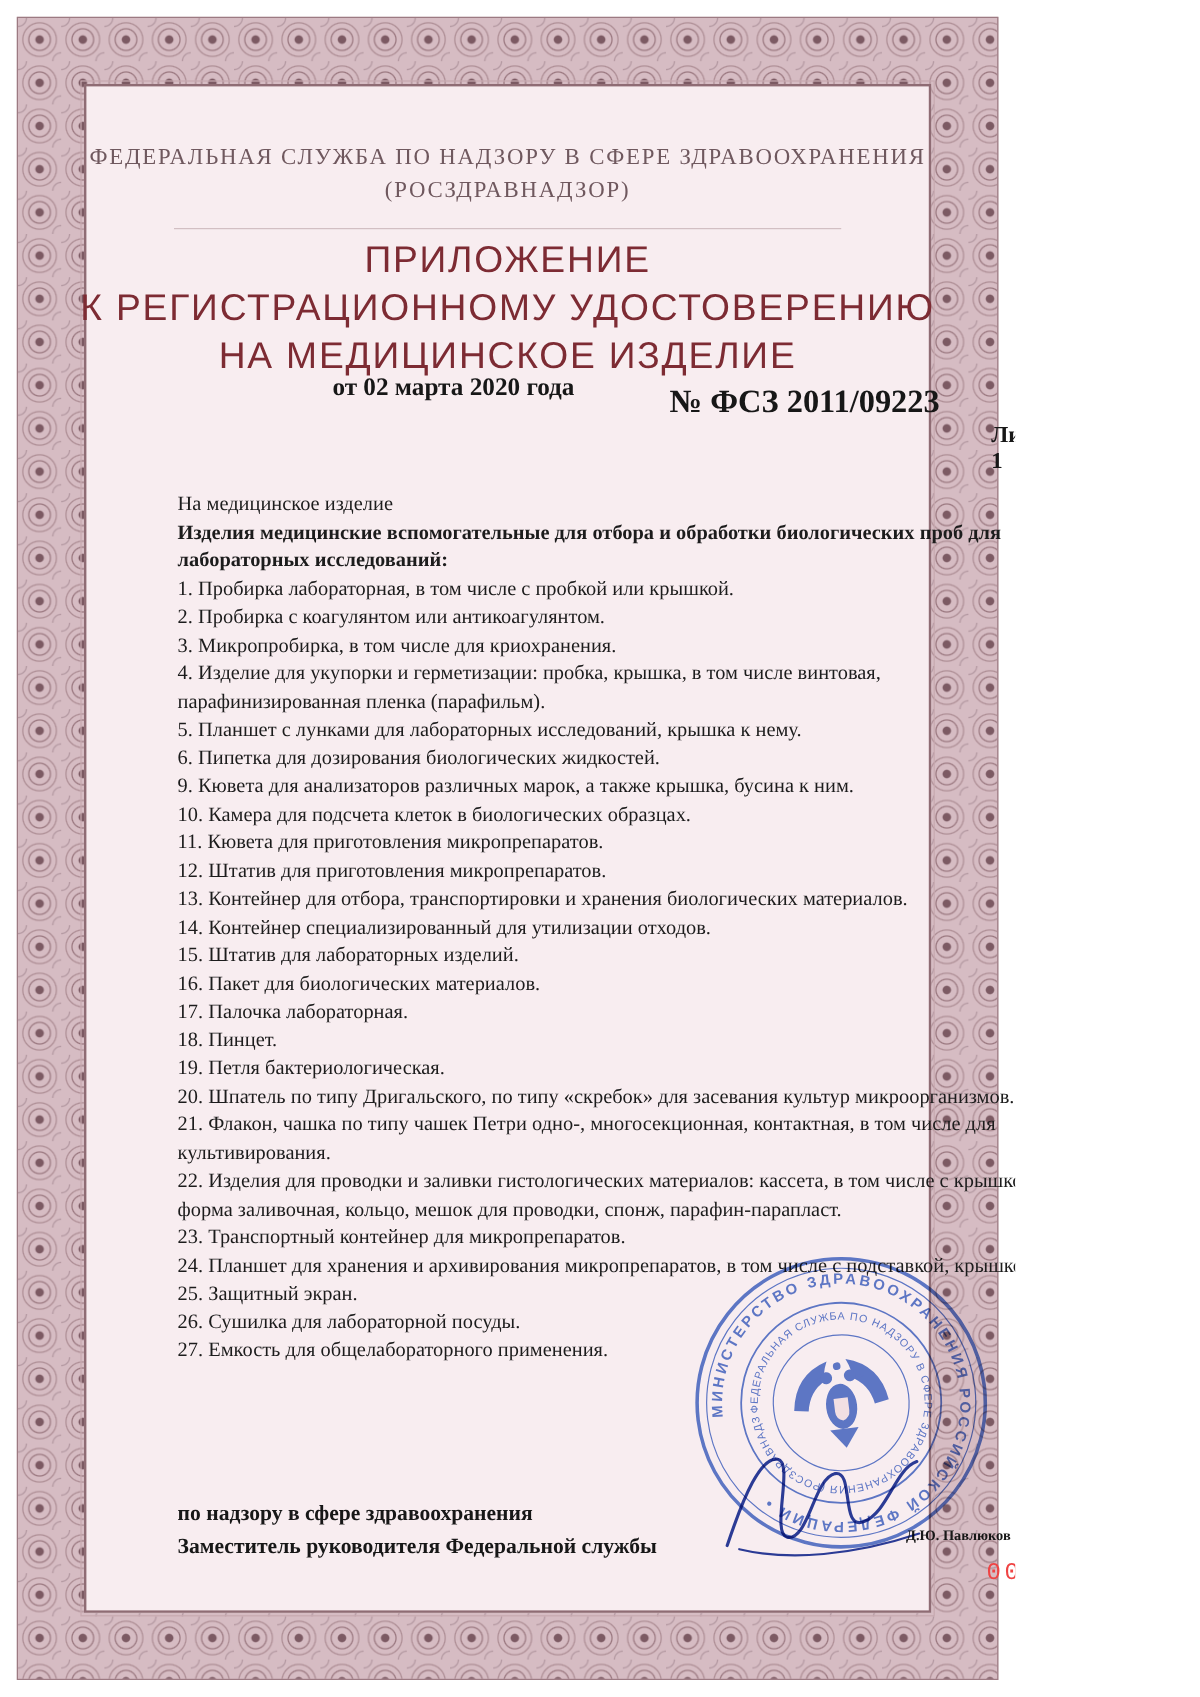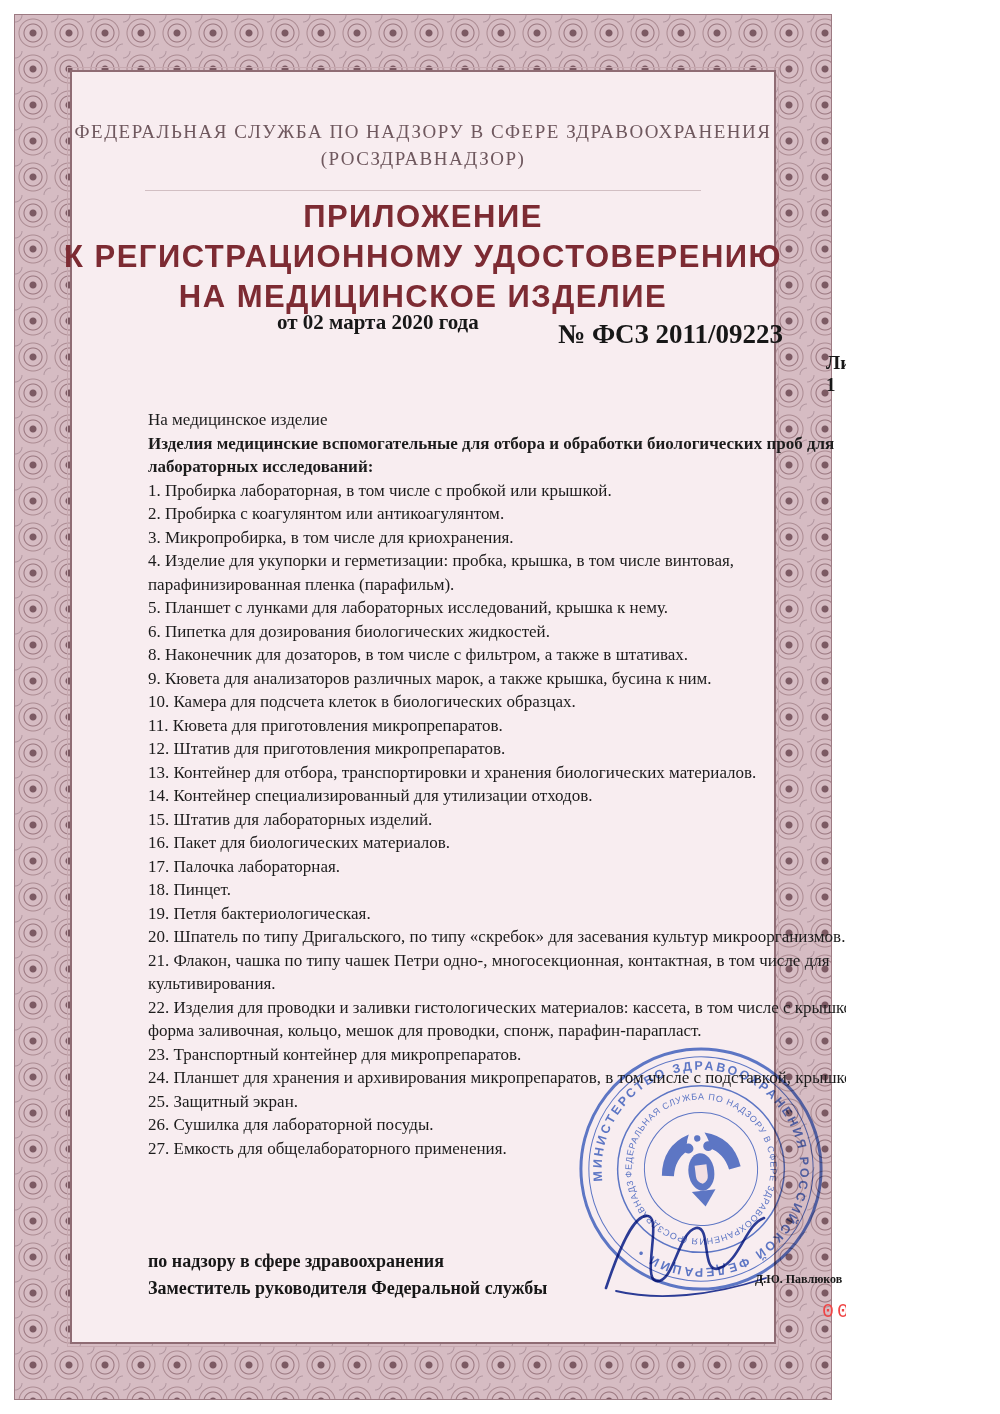--- a/index.html
+++ b/index.html
@@ -30,21 +30,21 @@
   .doc-header{
     position:absolute;left:0;right:0;top:118px;text-align:center;
     color:#6f585e;font-size:19px;letter-spacing:1.5px;line-height:27px;
   }
   .header-rule{
     position:absolute;left:145px;right:145px;top:190px;height:1px;
     background:rgba(140,105,112,.35);
   }
   .doc-title{
     position:absolute;left:0;right:0;top:197px;text-align:center;
-    font-family:"Liberation Sans",sans-serif;font-weight:bold;
+    font-family:"Liberation Sans",sans-serif;font-weight:normal;
     font-size:31px;line-height:40px;letter-spacing:1.5px;color:#7d2b33;
   }
   .date-line{position:absolute;left:277px;top:310px;font-weight:bold;font-size:21px;color:#171717;}
   .number-line{position:absolute;left:558px;top:319px;font-weight:bold;font-size:27px;color:#171717;}
   .sheet-label{position:absolute;left:826px;top:352px;font-weight:bold;font-size:19px;color:#171717;}
   .body-flow{
     position:absolute;left:148px;top:408px;width:724px;
     font-size:17px;line-height:23.5px;color:#1c1c1c;
   }
   .body-flow p{margin:0;}
@@ -104,21 +104,20 @@
 
         <p class="item">3. Микропробирка, в том числе для криохранения.</p>
 
         <p class="item">4. Изделие для укупорки и герметизации: пробка, крышка, в том числе винтовая, парафинизированная пленка (парафильм).</p>
 
         <p class="item">5. Планшет с лунками для лабораторных исследований, крышка к нему.</p>
 
         <p class="item">6. Пипетка для дозирования биологических жидкостей.</p>
 
 
-        <p class="item">8. Наконечник для дозаторов, в том числе с фильтром, а также в штативах.</p>
 
         <p class="item">9. Кювета для анализаторов различных марок, а также крышка, бусина к ним.</p>
 
         <p class="item">10. Камера для подсчета клеток в биологических образцах.</p>
 
         <p class="item">11. Кювета для приготовления микропрепаратов.</p>
 
         <p class="item">12. Штатив для приготовления микропрепаратов.</p>
 
         <p class="item">13. Контейнер для отбора, транспортировки и хранения биологических материалов.</p>

